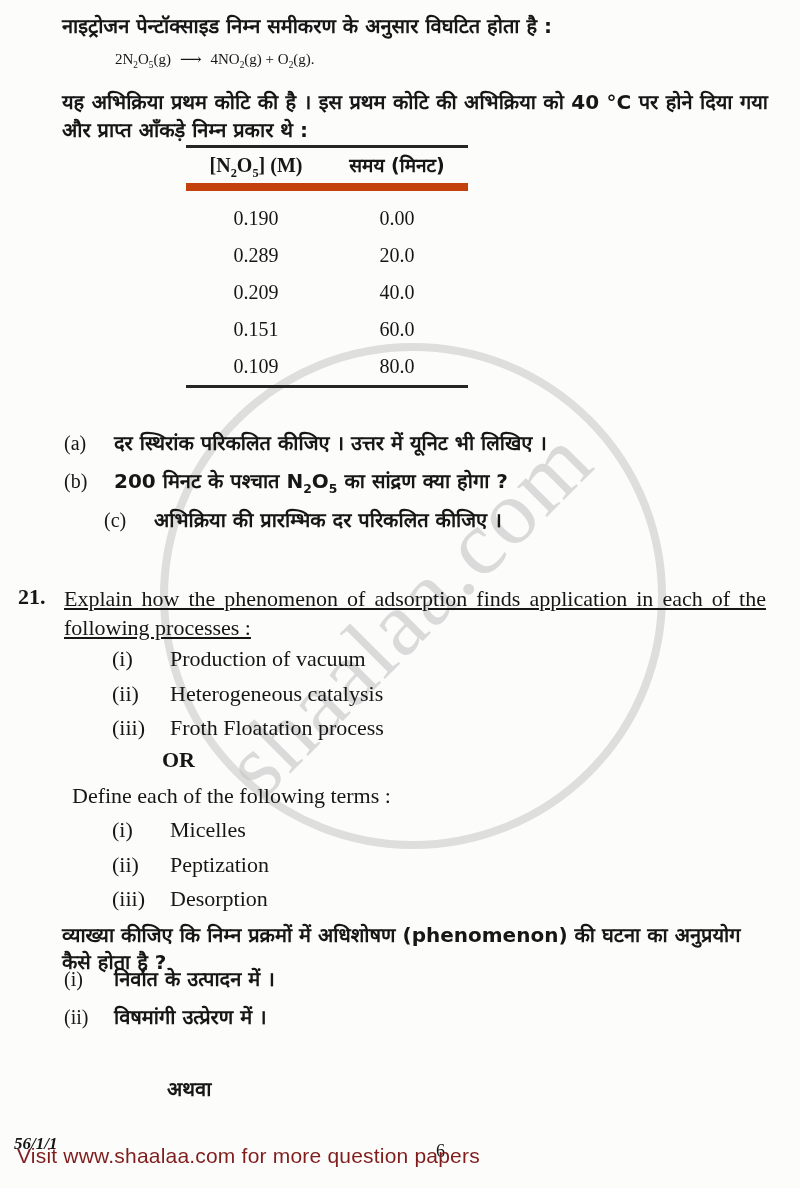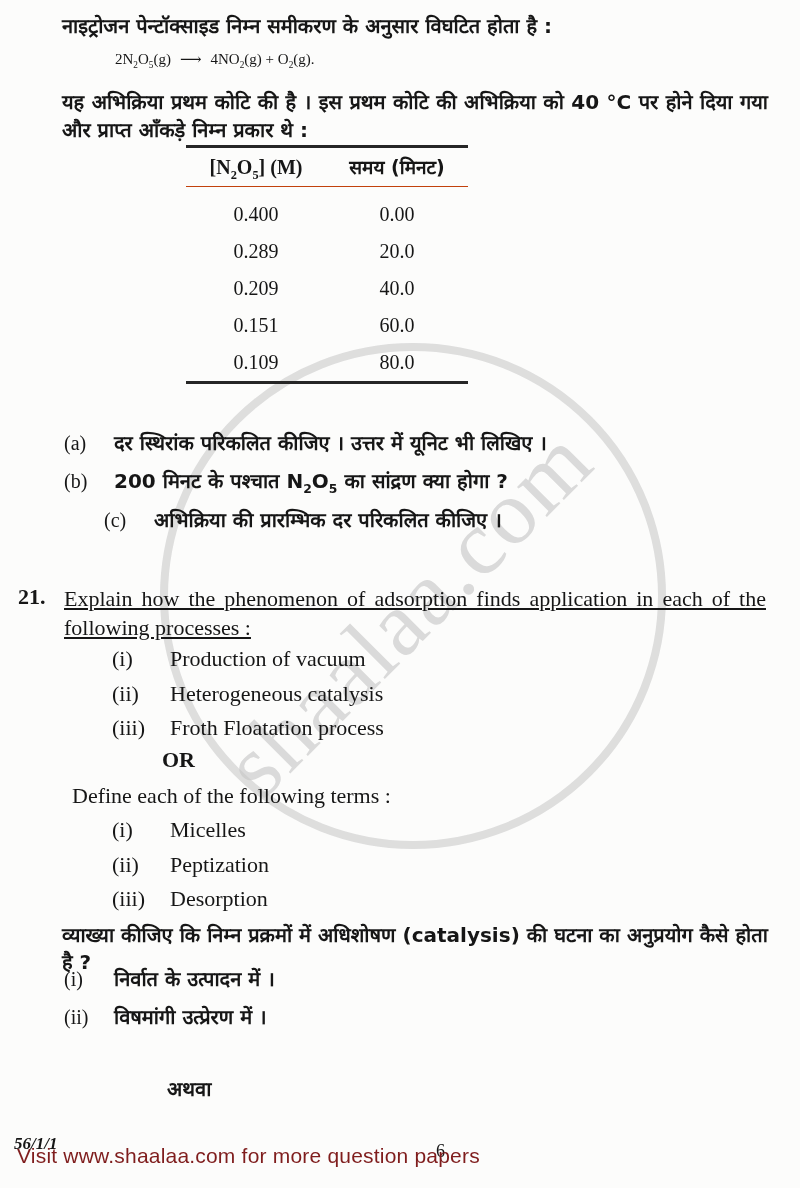--- a/index.html
+++ b/index.html
@@ -39,21 +39,21 @@
 
   
   .data-table{
     left:186px;top:145px;width:282px;
     border-collapse:collapse;
     border-top:3px solid #262626;
     border-bottom:3px solid #262626;
   }
   .data-table th,.data-table td{padding:0;text-align:center;vertical-align:middle;}
   .data-table thead tr{height:40px;}
-  .data-table thead tr th{border-bottom:1px solid #c2410c;font-size:20px;}
+  .data-table thead tr th{border-bottom:8px solid #c2410c;font-size:20px;}
   .data-table th.c1{width:140px;}
   .data-table th.c2{width:142px;font-size:19px;}
   .data-table tbody td{height:37px;font-size:20px;}
   .data-table tbody tr:first-child td{padding-top:9px;}
 
   .part{left:64px;width:660px;font-size:20px;line-height:30px;}
   .part .plabel{display:inline-block;width:50px;font-family:"Liberation Serif",serif;font-weight:400;}
   .part .ptext{font-size:20px;}
 
   .qnum{left:18px;top:584px;font-size:22px;font-weight:700;}
@@ -89,21 +89,21 @@
 
   <table class="abs data-table">
     <thead>
       <tr>
         <th class="en c1"><span>[N</span><sub>2</sub><span>O</span><sub>5</sub><span>] (M)</span></th>
         <th class="hi c2"><span>समय (मिनट)</span></th>
       </tr>
     </thead>
     <tbody>
         <tr>
-          <td class="en">0.400</td>
+          <td class="en">0.190</td>
           <td class="en">0.00</td>
         </tr>
         <tr>
           <td class="en">0.289</td>
           <td class="en">20.0</td>
         </tr>
         <tr>
           <td class="en">0.209</td>
           <td class="en">40.0</td>
         </tr>
@@ -147,21 +147,21 @@
   <div class="abs en item-en" style="top:817px;">
     <span class="ilabel">(i)</span><span>Micelles</span>
   </div>
   <div class="abs en item-en" style="top:852px;">
     <span class="ilabel">(ii)</span><span>Peptization</span>
   </div>
   <div class="abs en item-en" style="top:886px;">
     <span class="ilabel">(iii)</span><span>Desorption</span>
   </div>
 
-  <div class="abs hi qhindi">व्याख्या कीजिए कि निम्न प्रक्रमों में अधिशोषण (catalysis) की घटना का अनुप्रयोग कैसे होता है ?</div>
+  <div class="abs hi qhindi">व्याख्या कीजिए कि निम्न प्रक्रमों में अधिशोषण (phenomenon) की घटना का अनुप्रयोग कैसे होता है ?</div>
 
   <div class="abs item-hi" style="top:965px;">
     <span class="ilabel">(i)</span><span class="hi">निर्वात के उत्पादन में ।</span>
   </div>
   <div class="abs item-hi" style="top:1003px;">
     <span class="ilabel">(ii)</span><span class="hi">विषमांगी उत्प्रेरण में ।</span>
   </div>
 
   <div class="abs hi or-hi">अथवा</div>
 

